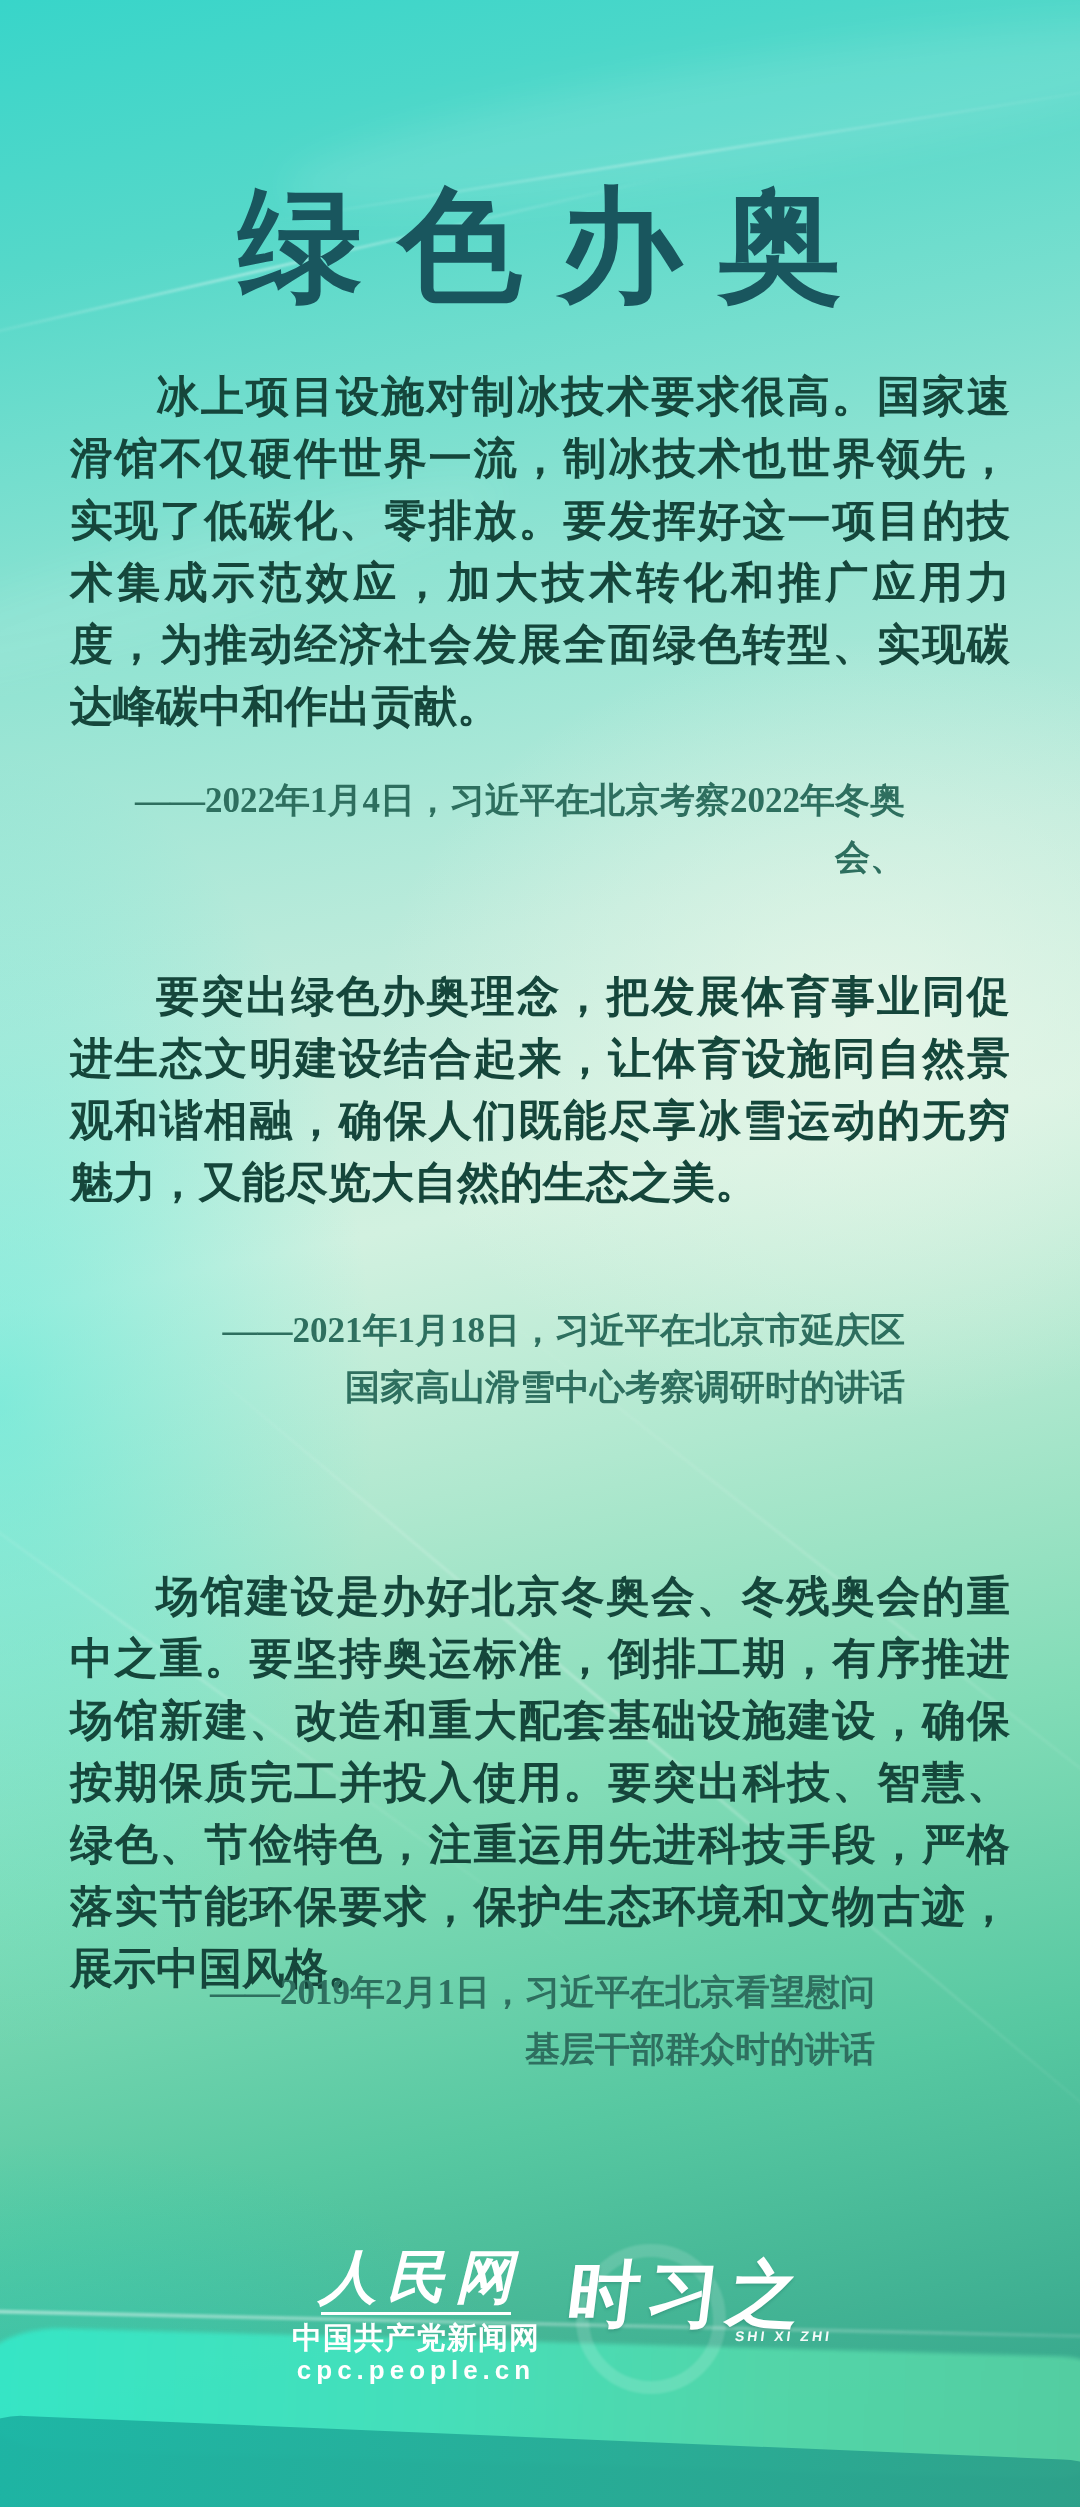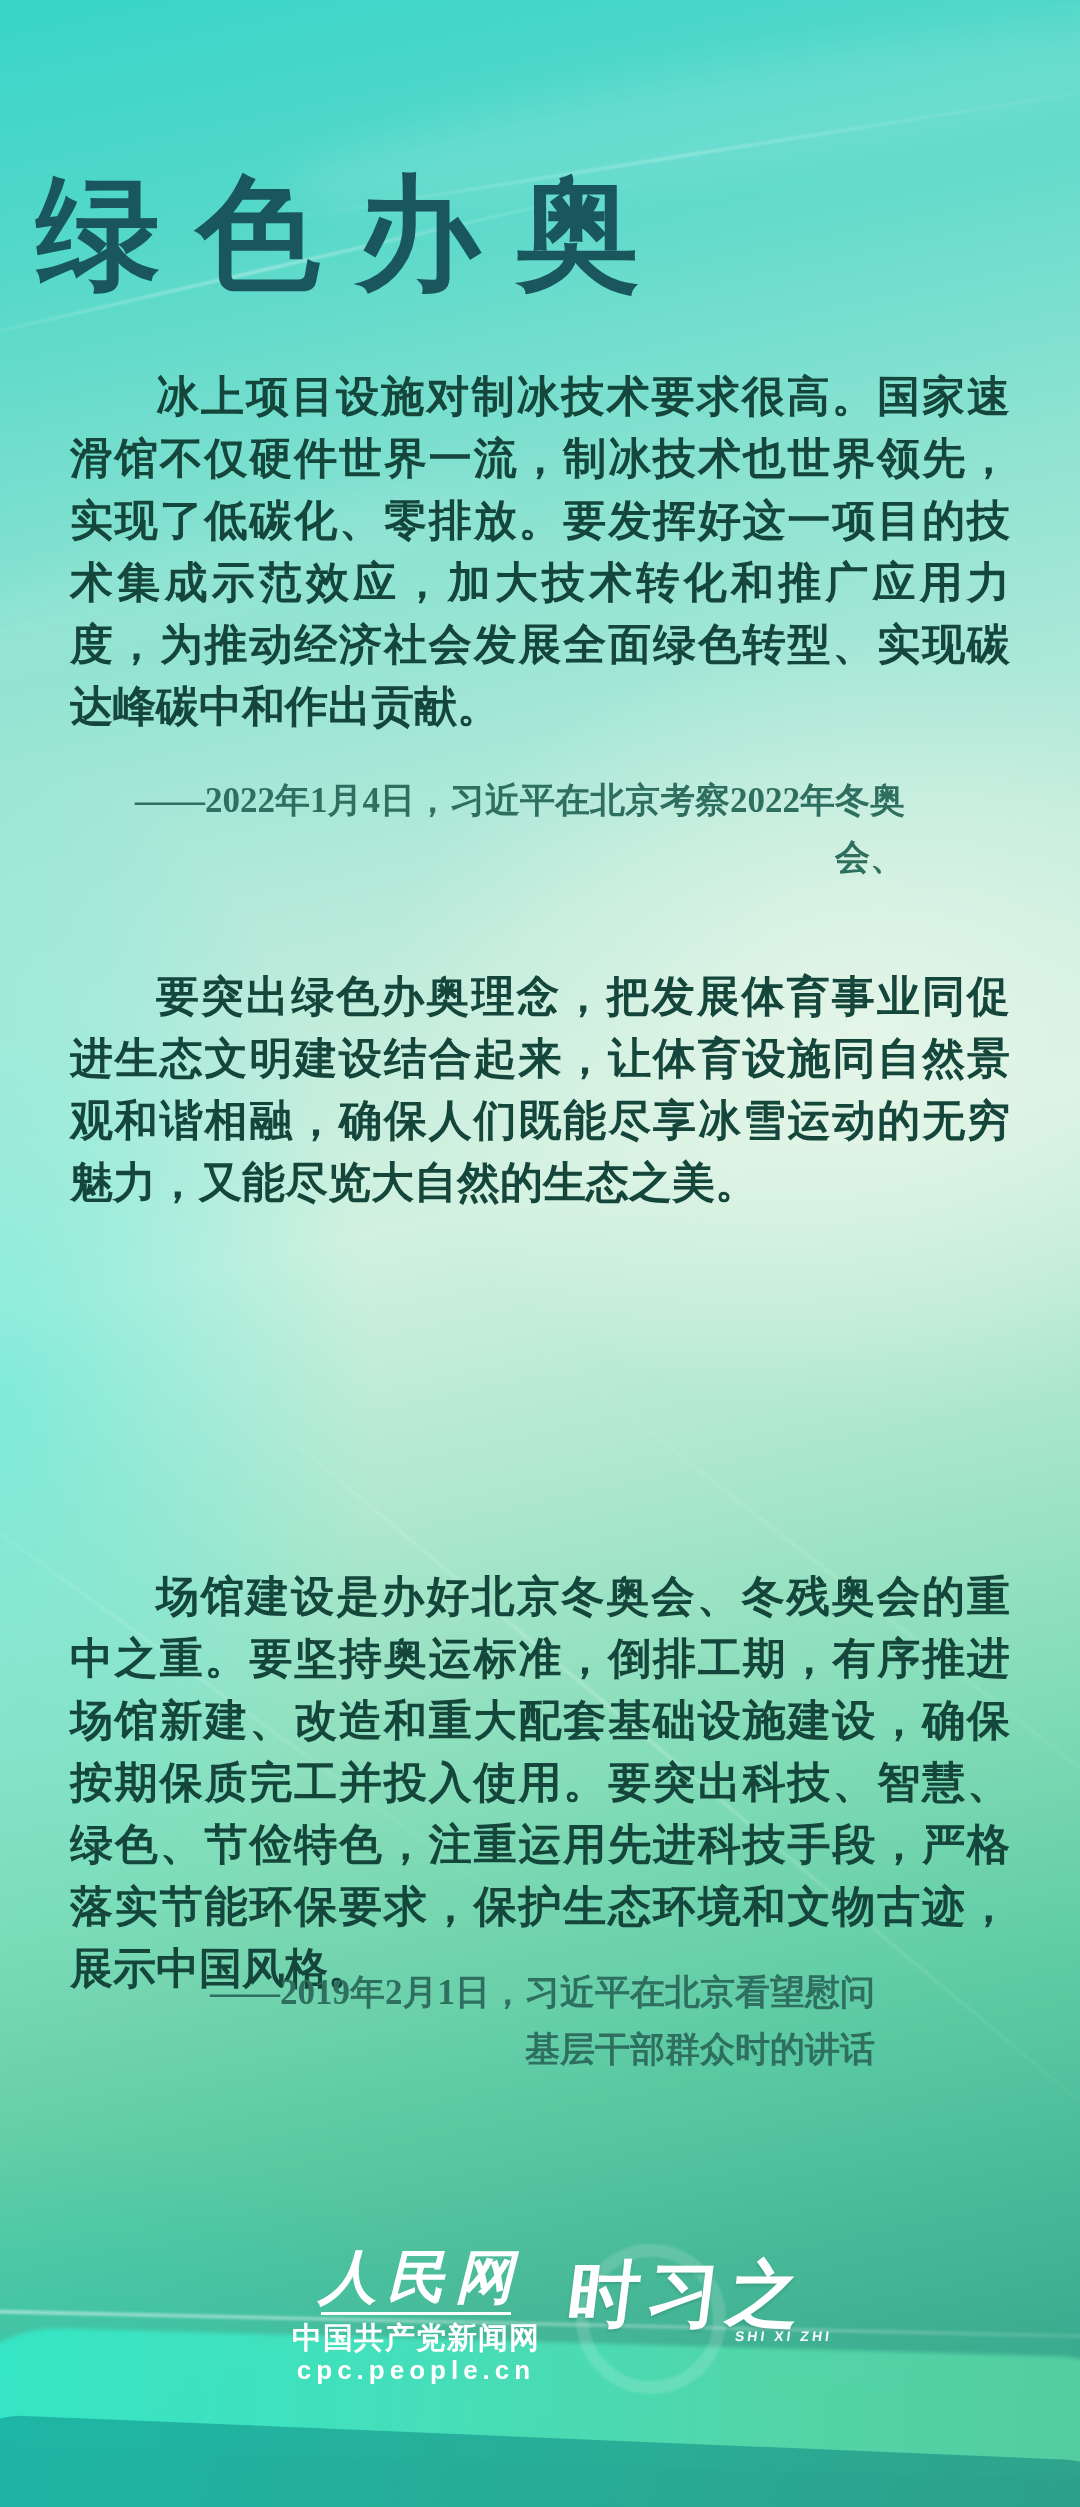--- a/index.html
+++ b/index.html
@@ -54,22 +54,22 @@
   .wave-dark {
     top:2438px; left:-40px; width:1180px; height:160px;
     transform:rotate(2.4deg);
     background:linear-gradient(92deg, #1cb4a4 0%, #27ab96 55%, #2e9f88 100%);
     border-radius:60px 80px 0 0 / 45px 60px 0 0;
     opacity:.95;
   }
 
   
   .title {
-    position:absolute; top:164px; left:0; width:100%;
-    text-align:left;
+    position:absolute; top:176px; left:0; width:100%;
+    text-align:center;
     font-size:124px; line-height:1.15; font-weight:700;
     letter-spacing:36px; padding-left:36px;
     color:#19565e;
   }
   .quote {
     position:absolute; left:70px; width:940px;
     font-size:43px; line-height:62px; font-weight:700;
     color:#15463b;
     text-align:justify; text-justify:inter-character;
   }
@@ -153,20 +153,24 @@
   <section class="quote q1">
     <p>冰上项目设施对制冰技术要求很高。国家速滑馆不仅硬件世界一流，制冰技术也世界领先，实现了低碳化、零排放。要发挥好这一项目的技术集成示范效应，加大技术转化和推广应用力度，为推动经济社会发展全面绿色转型、实现碳达峰碳中和作出贡献。</p>
   </section>
   <div class="attr a1">
     <div>——2022年1月4日，习近平在北京考察2022年冬奥会、</div>
   </div>
 
   <section class="quote q2">
     <p>要突出绿色办奥理念，把发展体育事业同促进生态文明建设结合起来，让体育设施同自然景观和谐相融，确保人们既能尽享冰雪运动的无穷魅力，又能尽览大自然的生态之美。</p>
   </section>
+  <div class="attr a2">
+    <div>——2021年1月18日，习近平在北京市延庆区</div>
+    <div>国家高山滑雪中心考察调研时的讲话</div>
+  </div>
 
   <section class="quote q3">
     <p>场馆建设是办好北京冬奥会、冬残奥会的重中之重。要坚持奥运标准，倒排工期，有序推进场馆新建、改造和重大配套基础设施建设，确保按期保质完工并投入使用。要突出科技、智慧、绿色、节俭特色，注重运用先进科技手段，严格落实节能环保要求，保护生态环境和文物古迹，展示中国风格。</p>
   </section>
   <div class="attr a3">
     <div>——2019年2月1日，习近平在北京看望慰问</div>
     <div>基层干部群众时的讲话</div>
   </div>
 
   <footer class="footer">

